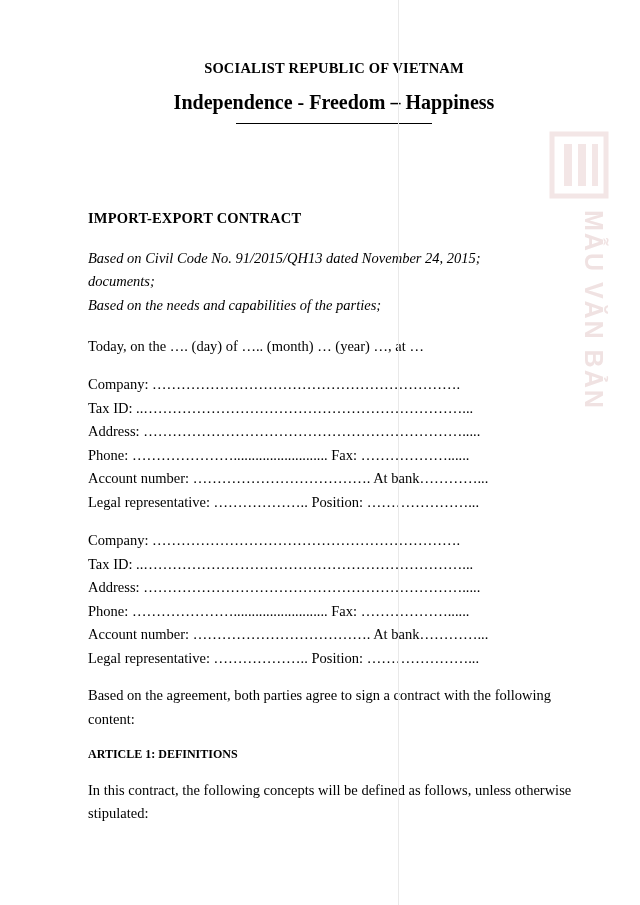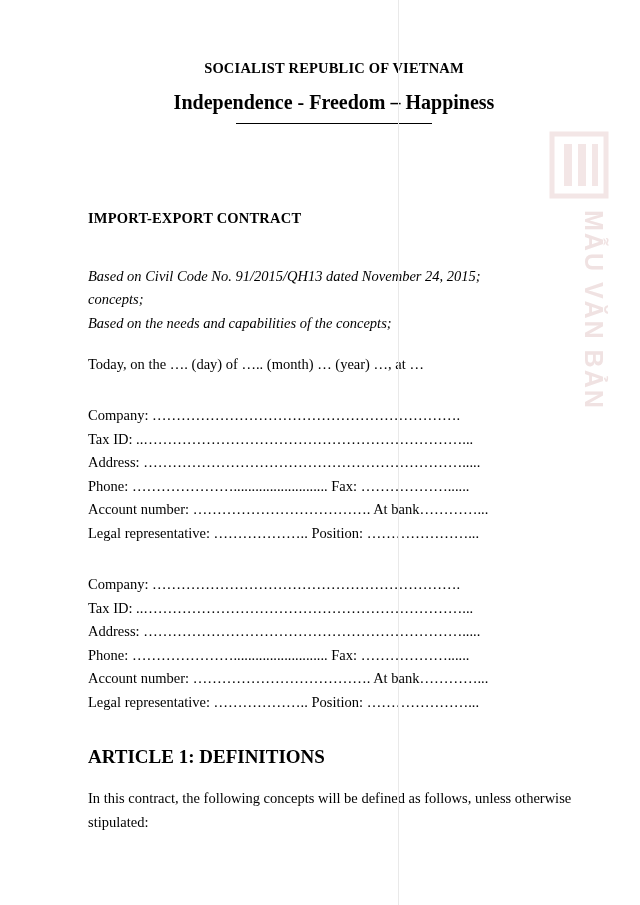--- a/index.html
+++ b/index.html
@@ -101,21 +101,21 @@
     white-space: nowrap;
   }
   .doc-no {
     font-size: 14.5px;
     font-style: italic;
     margin-top: 12px;
     white-space: nowrap;
   }
 
   .basis-block {
-    margin-top: 38px;
+    margin-top: 20px;
   }
   .basis-line {
     font-size: 14.5px;
     font-style: italic;
     line-height: 1.62;
     white-space: nowrap;
   }
 
   p.body-line {
     font-size: 14.5px;
@@ -133,31 +133,31 @@
 
   .section-head {
     font-size: 14.5px;
     font-weight: 700;
     line-height: 1.62;
     margin: 0;
     white-space: nowrap;
   }
 
   .party-block {
-    margin-top: 14px;
+    margin-top: 1px;
   }
   .party-block p {
     font-size: 14.5px;
     line-height: 1.62;
     margin: 0;
     white-space: nowrap;
   }
 
   .article-head {
-    font-size: 19px;
+    font-size: 12px;
     font-weight: 700;
     margin: 0;
     line-height: 1.62;
     white-space: nowrap;
   }
 </style>
 </head>
 <body>
 
 <div class="page">
@@ -179,22 +179,22 @@
     <div class="motto-line">Independence - Freedom – Happiness</div>
     <div class="motto-underline"></div>
   </div>
 
   <div class="title-block">
     <div class="doc-title">IMPORT-EXPORT CONTRACT</div>
   </div>
 
   <div class="basis-block">
     <div class="basis-line">Based on Civil Code No. 91/2015/QH13 dated November 24, 2015;</div>
-    <div class="basis-line">concepts;</div>
-    <div class="basis-line">Based on the needs and capabilities of the concepts;</div>
+    <div class="basis-line">documents;</div>
+    <div class="basis-line">Based on the needs and capabilities of the parties;</div>
   </div>
 
   <div class="spacer-md"></div>
   <p class="body-line">Today, on the …. (day) of ….. (month) … (year) …, at …</p>
 
   <div class="spacer-sm"></div>
   <div class="party-block">
     <p>Company: ……………………………………………………….</p>
     <p>Tax ID: ..…………………………………………………………...</p>
     <p>Address: ………………………………………………………….....</p>
@@ -207,20 +207,21 @@
   <div class="party-block">
     <p>Company: ……………………………………………………….</p>
     <p>Tax ID: ..…………………………………………………………...</p>
     <p>Address: ………………………………………………………….....</p>
     <p>Phone: ………………….......................... Fax: ………………......</p>
     <p>Account number: ………………………………. At bank…………...</p>
     <p>Legal representative: ……………….. Position: …………………...</p>
   </div>
 
   <div class="spacer-sm"></div>
+  <p class="para">Based on the agreement, both parties agree to sign a contract with the following content:</p>
 
   <div class="spacer-sm"></div>
   <p class="article-head">ARTICLE 1: DEFINITIONS</p>
 
   <div class="spacer-sm"></div>
   <p class="para">In this contract, the following concepts will be defined as follows, unless otherwise stipulated:</p>
 
 </div>
 
 </body></html>

